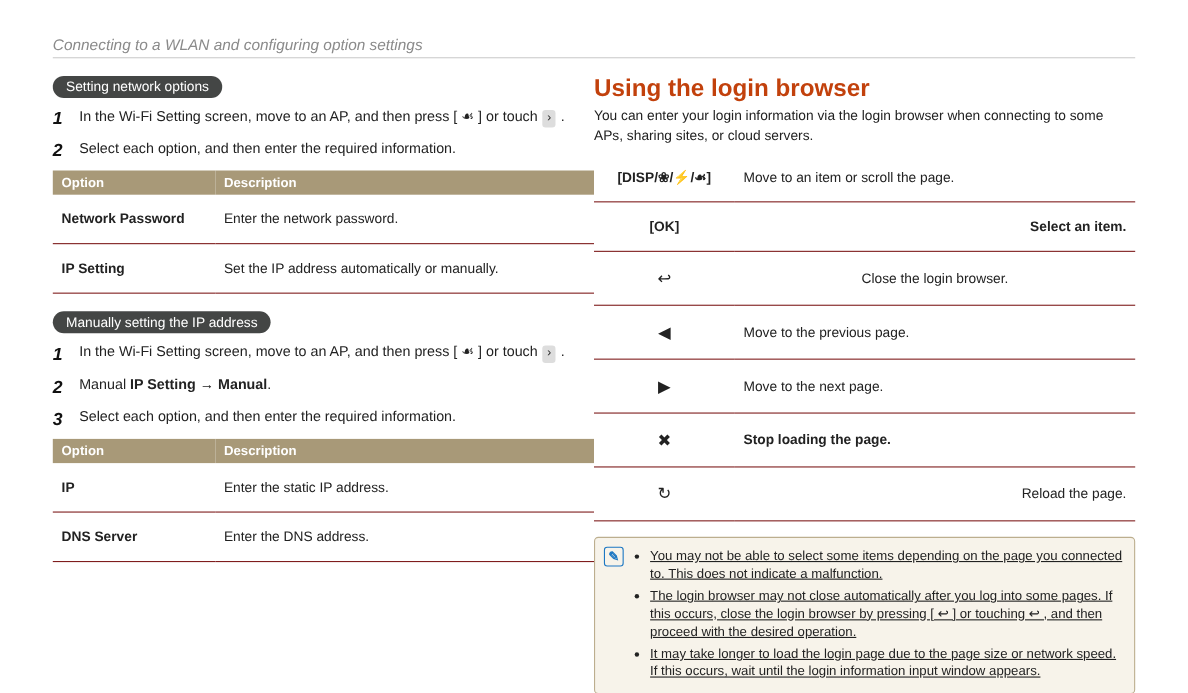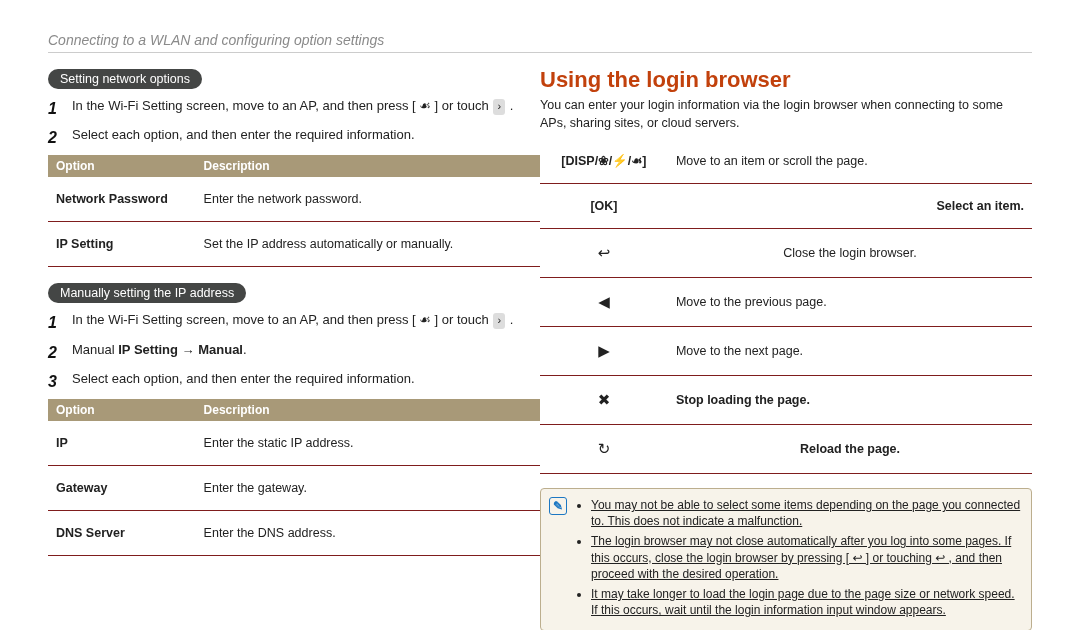--- a/index.html
+++ b/index.html
@@ -209,24 +209,20 @@
         <tbody>
             <tr>
           <th>Option</th>
           <th>Description</th>
         </tr>
         <tr>
               <td>IP</td>
               <td style="font-weight:normal">Enter the static IP address.</td>
             </tr>
         <tr>
-              <td>Gateway</td>
-              <td style="font-weight:normal">Enter the gateway.</td>
-            </tr>
-        <tr>
               <td>DNS Server</td>
               <td style="font-weight:normal">Enter the DNS address.</td>
             </tr>
       </tbody>
         </table>
     </div>
 
     <div class="col">
       <h2 class="sect">Using the login browser</h2>
       <div class="para">You can enter your login information via the login browser when connecting to some APs, sharing sites, or cloud servers.</div>
@@ -252,21 +248,21 @@
         <tr>
               <td><span class="ico">▶</span></td>
               <td style="font-weight:normal;text-align:left">Move to the next page.</td>
             </tr>
         <tr>
               <td><span class="ico">✖</span></td>
               <td style="font-weight:bold;text-align:left">Stop loading the page.</td>
             </tr>
         <tr>
               <td><span class="ico">↻</span></td>
-              <td style="font-weight:bold;text-align:center">Reload the page.</td>
+              <td style="font-weight:normal;text-align:right">Reload the page.</td>
             </tr>
       </tbody>
         </table>
 
       <div class="notebox">
         <div class="nicon">✎</div>
         <ul>
           <li>You may not be able to select some items depending on the page you connected to. This does not indicate a malfunction.</li>
           <li>The login browser may not close automatically after you log into some pages. If this occurs, close the login browser by pressing [ ↩ ] or touching ↩ , and then proceed with the desired operation.</li>
           <li>It may take longer to load the login page due to the page size or network speed. If this occurs, wait until the login information input window appears.</li>

